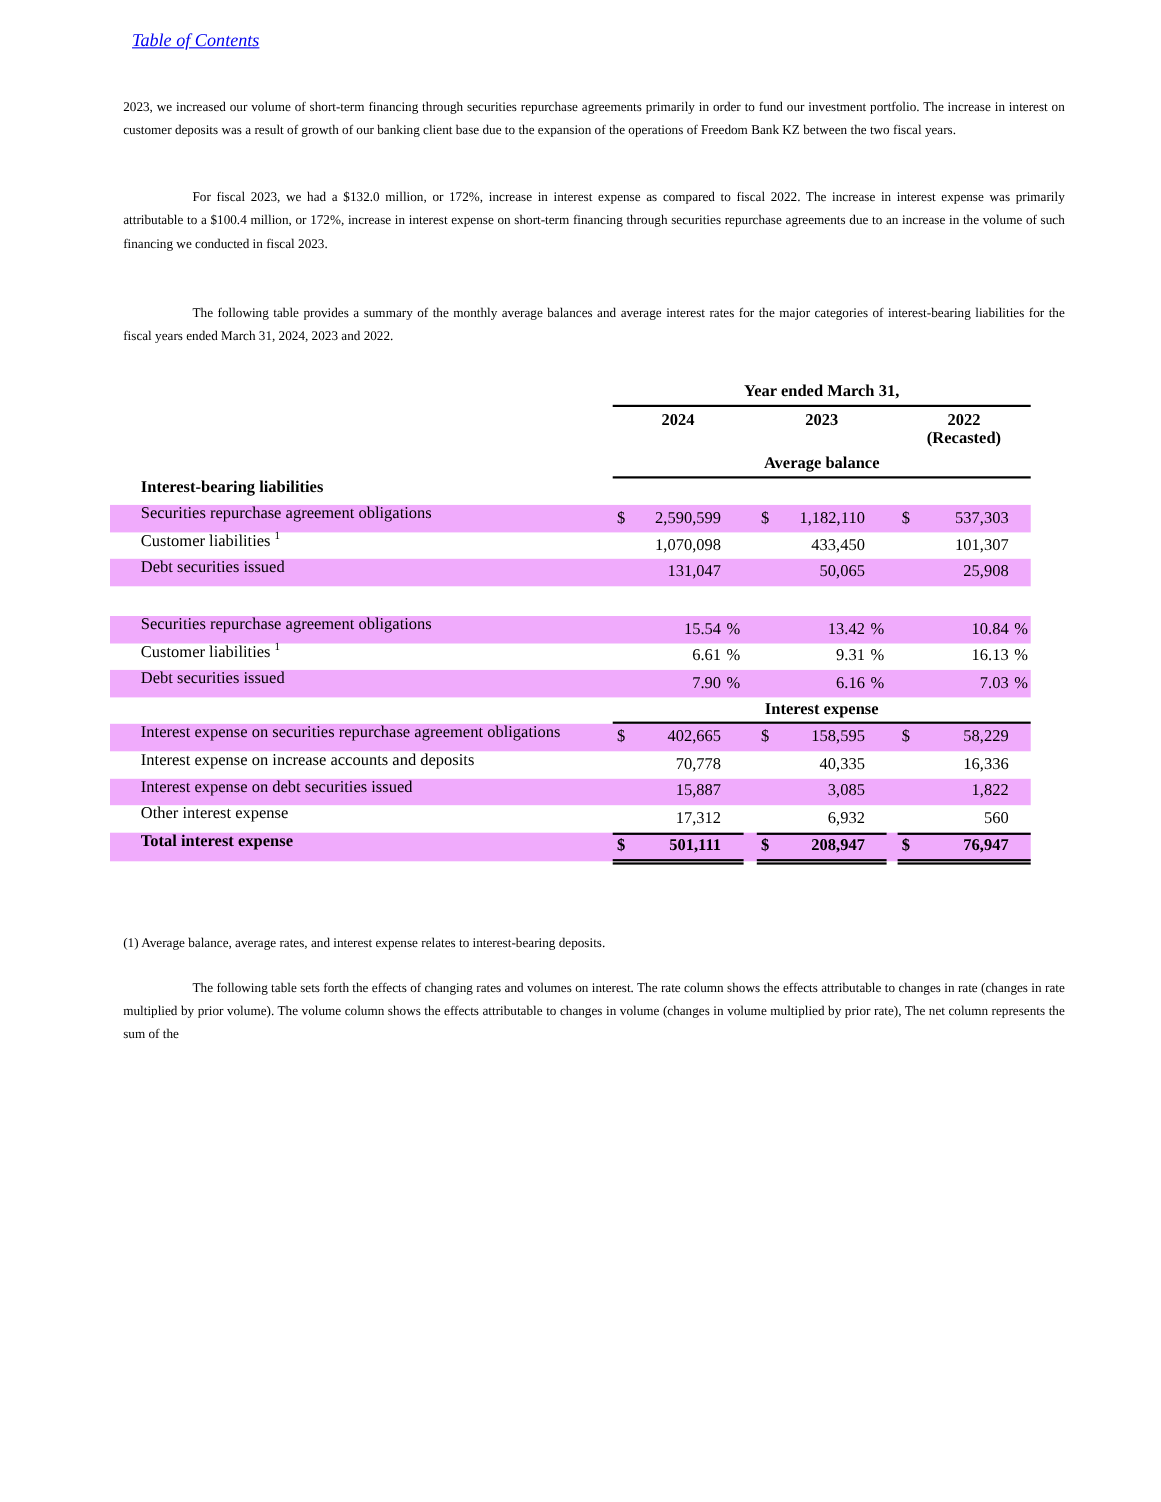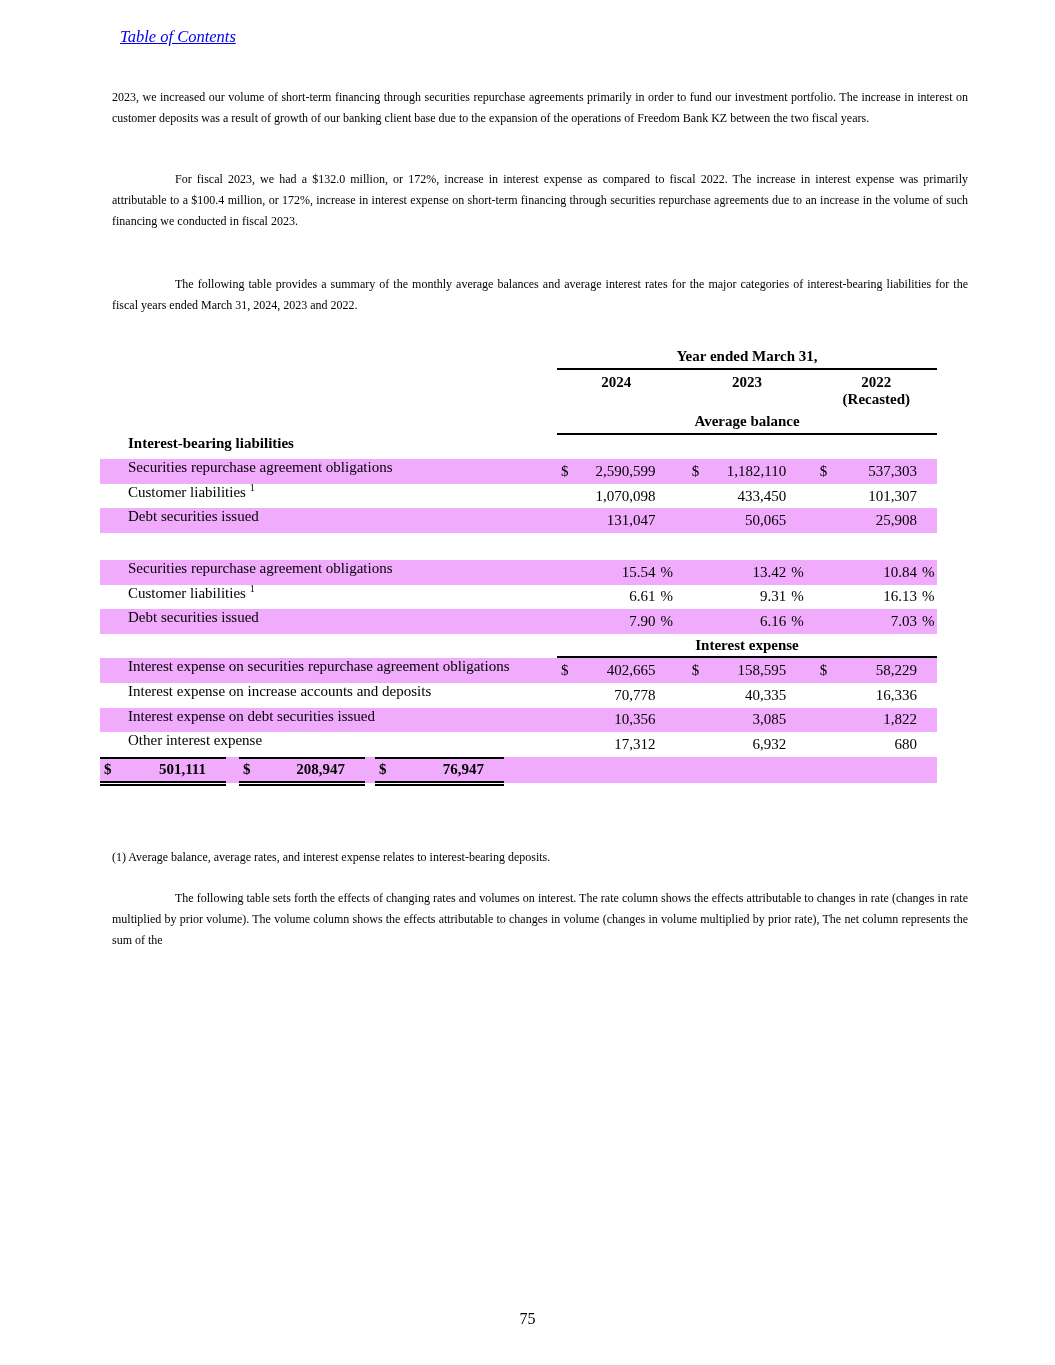--- a/index.html
+++ b/index.html
@@ -272,21 +272,21 @@
           <span class="dol"></span>
           <span class="val">16,336</span>
           <span class="sfx"></span>
         </div>
     </div>
 
     <div class="trow shaded">
       <div class="tlbl">Interest expense on debt securities issued</div>
       <div class="grp g1">
           <span class="dol"></span>
-          <span class="val">10,356</span>
+          <span class="val">15,887</span>
           <span class="sfx"></span>
         </div>
       <div class="gap1"></div>
       <div class="grp g2">
           <span class="dol"></span>
           <span class="val">3,085</span>
           <span class="sfx"></span>
         </div>
       <div class="gap2"></div>
       <div class="grp g3">
@@ -305,26 +305,27 @@
         </div>
       <div class="gap1"></div>
       <div class="grp g2">
           <span class="dol"></span>
           <span class="val">6,932</span>
           <span class="sfx"></span>
         </div>
       <div class="gap2"></div>
       <div class="grp g3">
           <span class="dol"></span>
-          <span class="val">680</span>
+          <span class="val">560</span>
           <span class="sfx"></span>
         </div>
     </div>
 
     <div class="trow shaded total">
+      <div class="tlbl">Total interest expense</div>
       <div class="grp g1">
           <span class="dol">$</span>
           <span class="val">501,111</span>
           <span class="sfx"></span>
         </div>
       <div class="gap1"></div>
       <div class="grp g2">
           <span class="dol">$</span>
           <span class="val">208,947</span>
           <span class="sfx"></span>
@@ -335,15 +336,14 @@
           <span class="val">76,947</span>
           <span class="sfx"></span>
         </div>
     </div>
 
   </div>
 
   <p class="para footnote">(1) Average balance, average rates, and interest expense relates to interest-bearing deposits.</p>
   <p class="para p4">The following table sets forth the effects of changing rates and volumes on interest. The rate column shows the effects attributable to changes in rate (changes in rate multiplied by prior volume). The volume column shows the effects attributable to changes in volume (changes in volume multiplied by prior rate), The net column represents the sum of the</p>
 
-  <div class="pageno">75</div>
 
 </div>
 
 </body></html>

